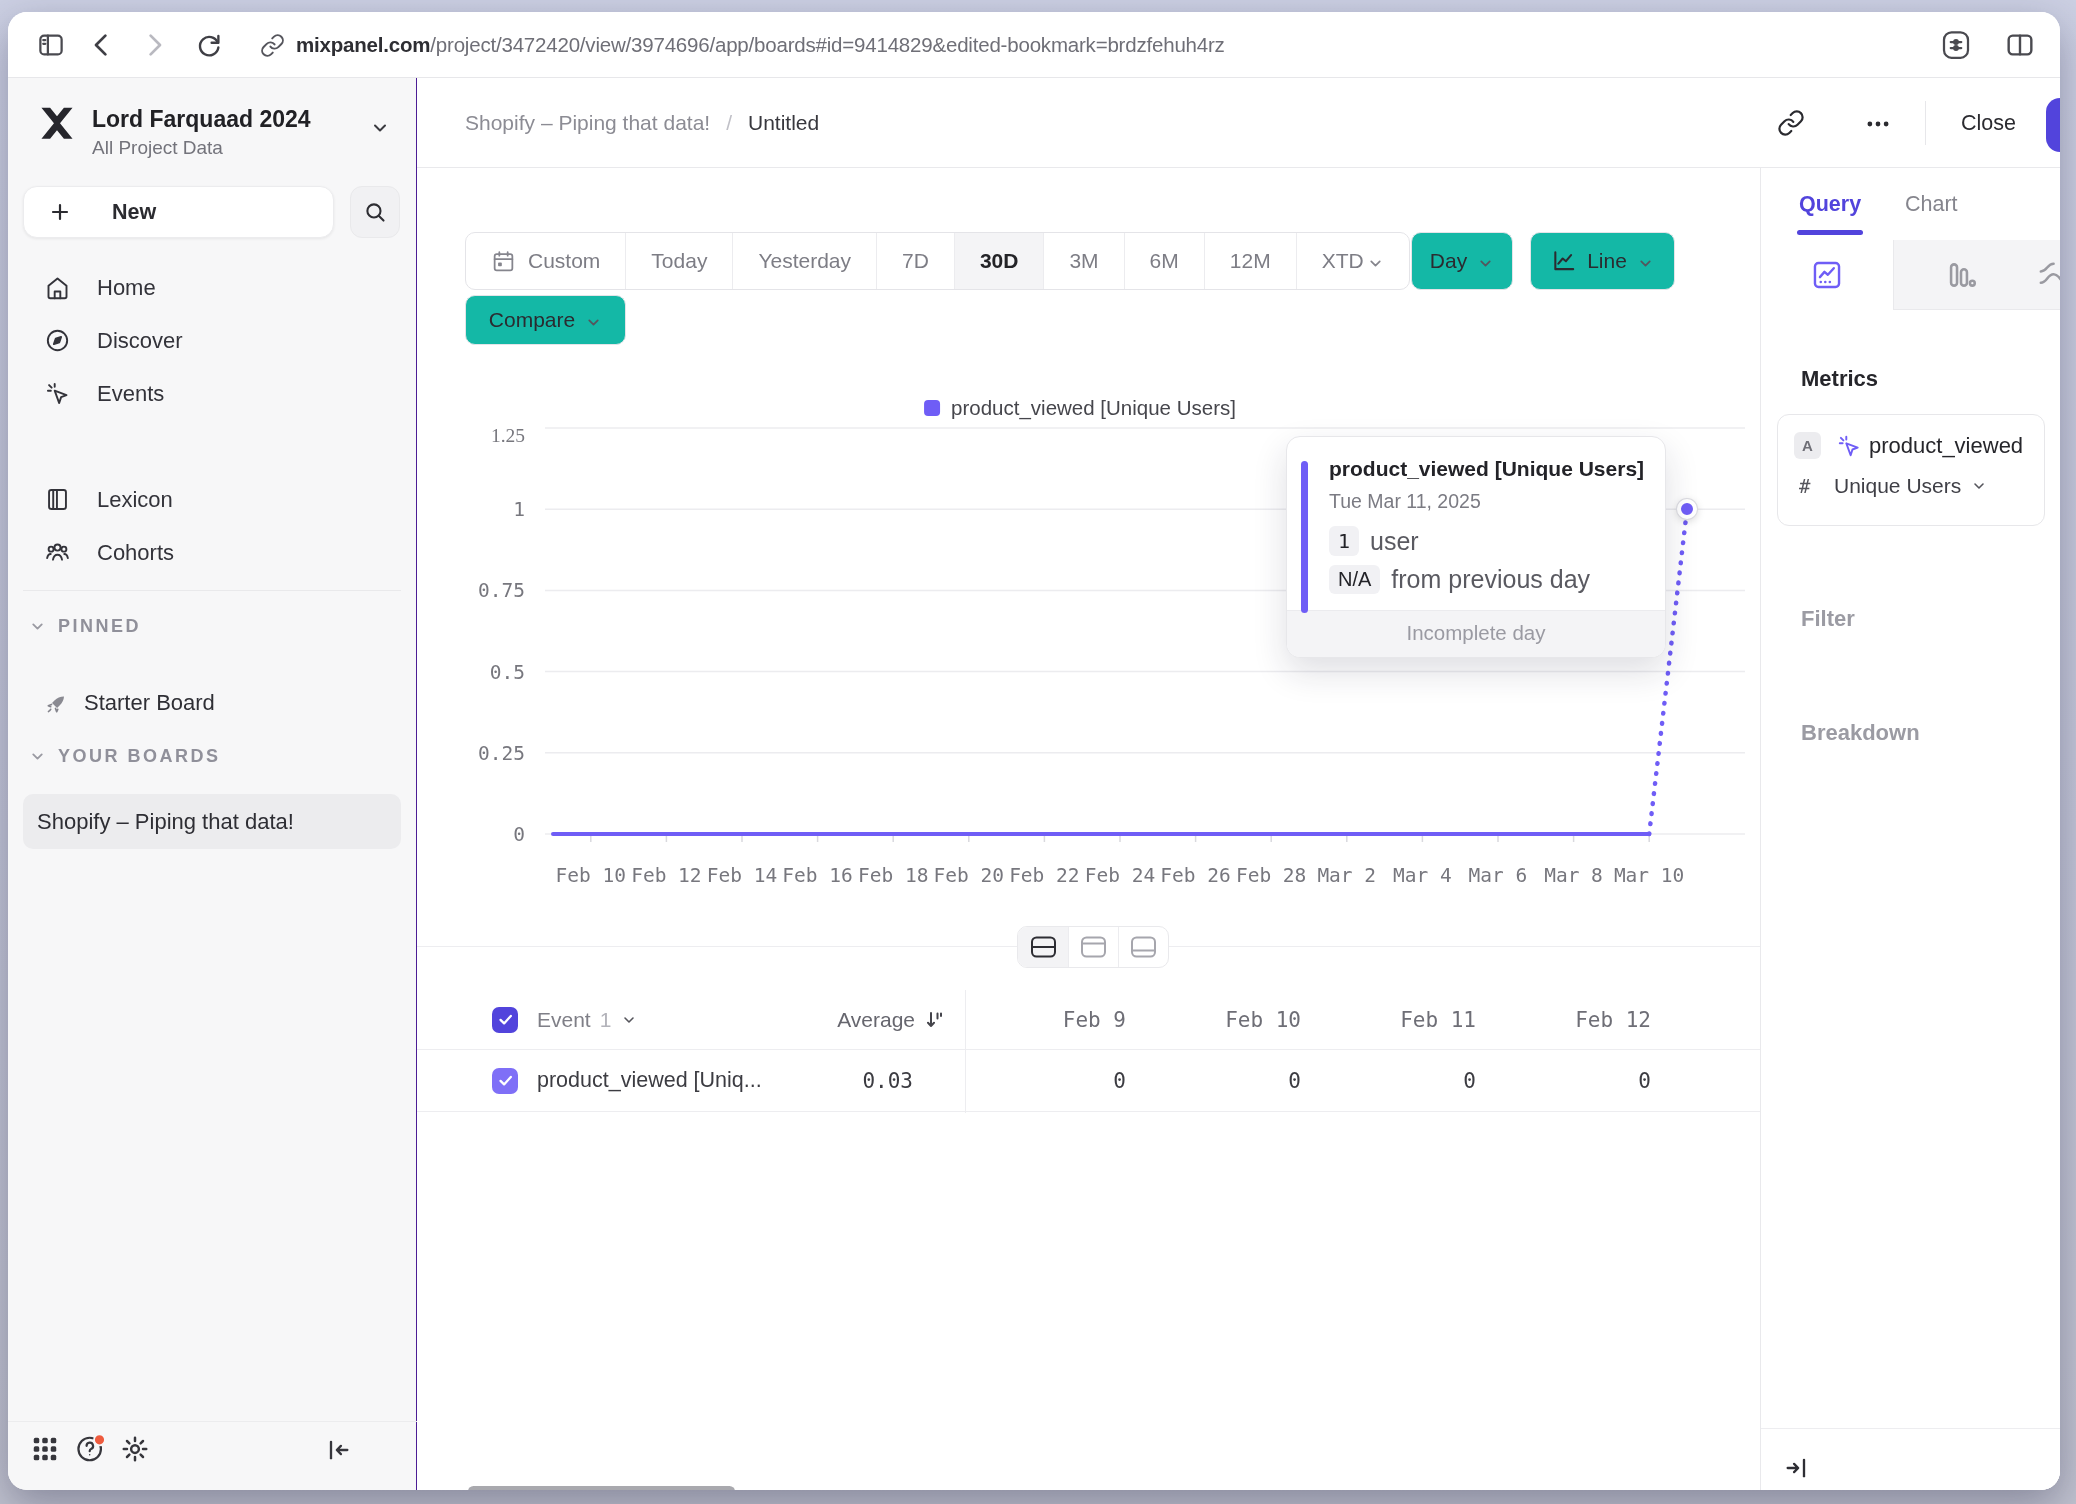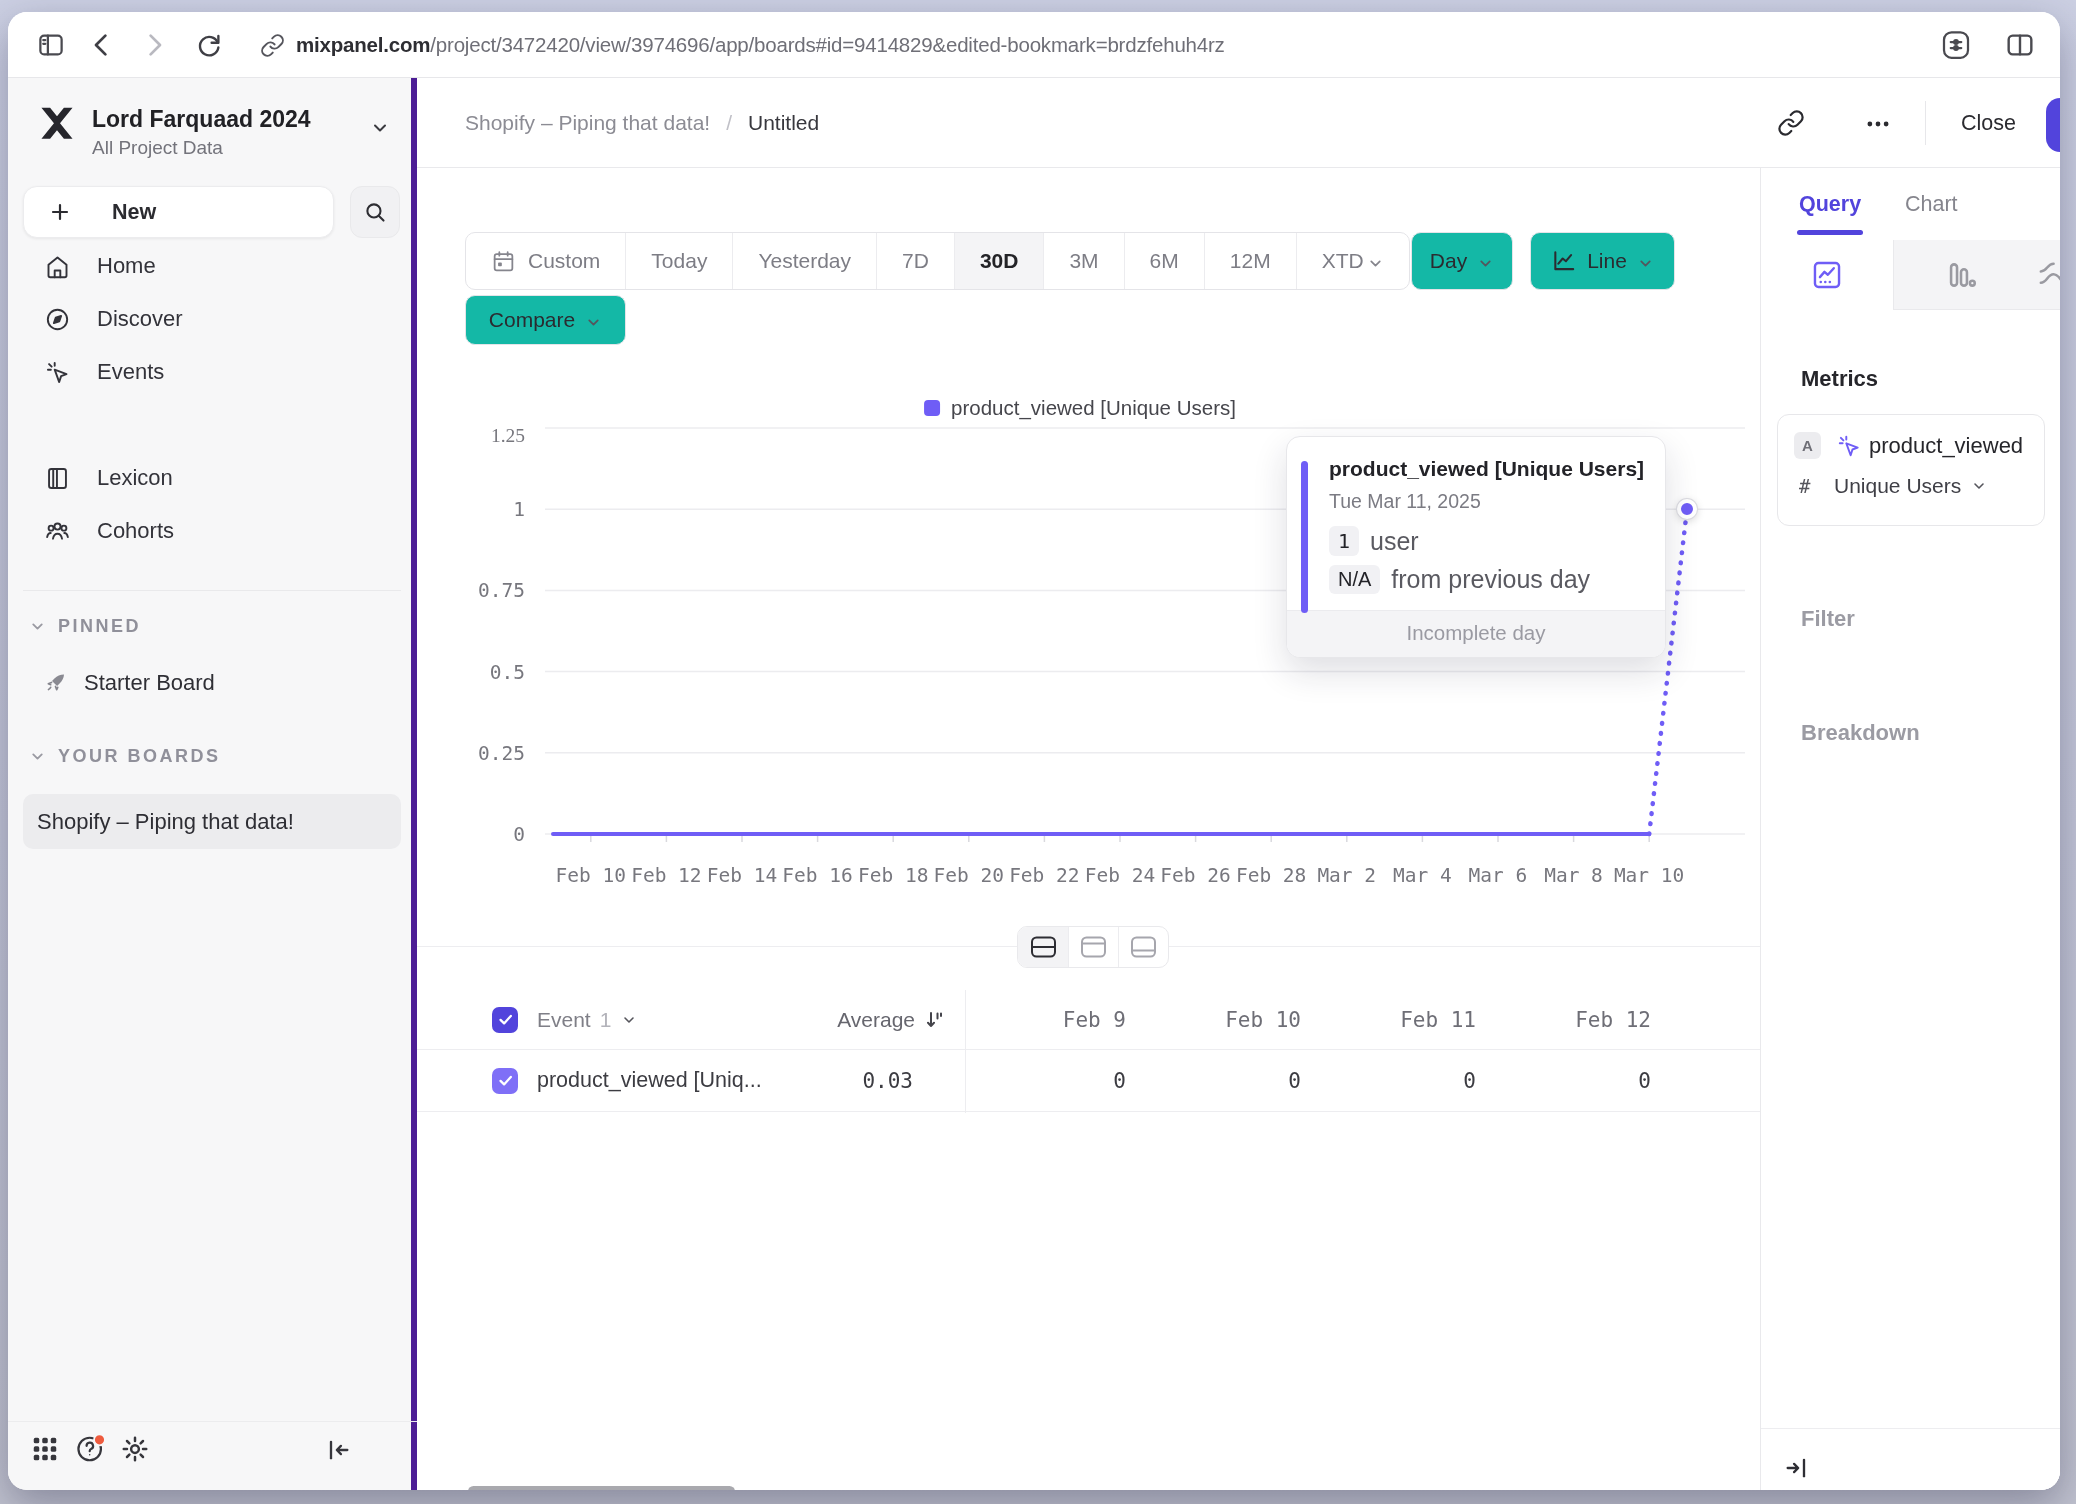--- a/index.html
+++ b/index.html
@@ -18,27 +18,27 @@
     border-bottom:1px solid #e7e7ea; }
   .bicon { position:absolute; top:18px; width:30px; height:30px; color:#4a4a50; cursor:default; }
   .bicon svg { width:100%; height:100%; }
   .url { position:absolute; left:288px; top:0; height:66px; line-height:66px; font-size:20.5px; letter-spacing:-.2px; }
   .url .dom { color:#2e2e33; font-weight:600; }
   .url .path { color:#6f6f77; }
 
   
   .app { position:absolute; left:0; top:66px; right:0; bottom:0; }
   .sidebar { position:absolute; left:0; top:0; width:409px; bottom:0; background:#f7f7f8;
-    border-right:6px solid #4c1d95; }
+    border-right:1px solid #4c1d95; }
   .content { position:absolute; left:409px; top:0; right:0; bottom:0; background:#fff; }
 
   
   .ws-name { font-size:23px; font-weight:700; color:#212125; }
   .ws-sub { font-size:19px; color:#73737b; }
-  .navitem { position:absolute; left:15px; width:380px; height:48px; display:flex; align-items:flex-start;
+  .navitem { position:absolute; left:15px; width:380px; height:48px; display:flex; align-items:flex-end;
     padding-left:21px; border-radius:10px; color:#33333a; }
   .navitem svg { width:27px; height:27px; flex:none; }
   .navitem .lbl { margin-left:26px; font-size:22px; font-weight:500; }
   .sect { display:flex; align-items:center; gap:12px; color:#90909a; }
   .sect .slbl { font-size:18px; font-weight:700; letter-spacing:2.5px; }
   .newbtn { position:absolute; left:15px; top:108px; width:311px; height:52px; background:#fff;
     border:1px solid #ececee; border-radius:14px; box-shadow:0 1px 3px rgba(0,0,0,.07);
     display:flex; align-items:center; padding-left:24px; }
   .newbtn .plus { width:24px; height:24px; color:#2b2b30; }
   .newbtn .nl { margin-left:40px; font-size:21.5px; font-weight:600; color:#2b2b30; }

